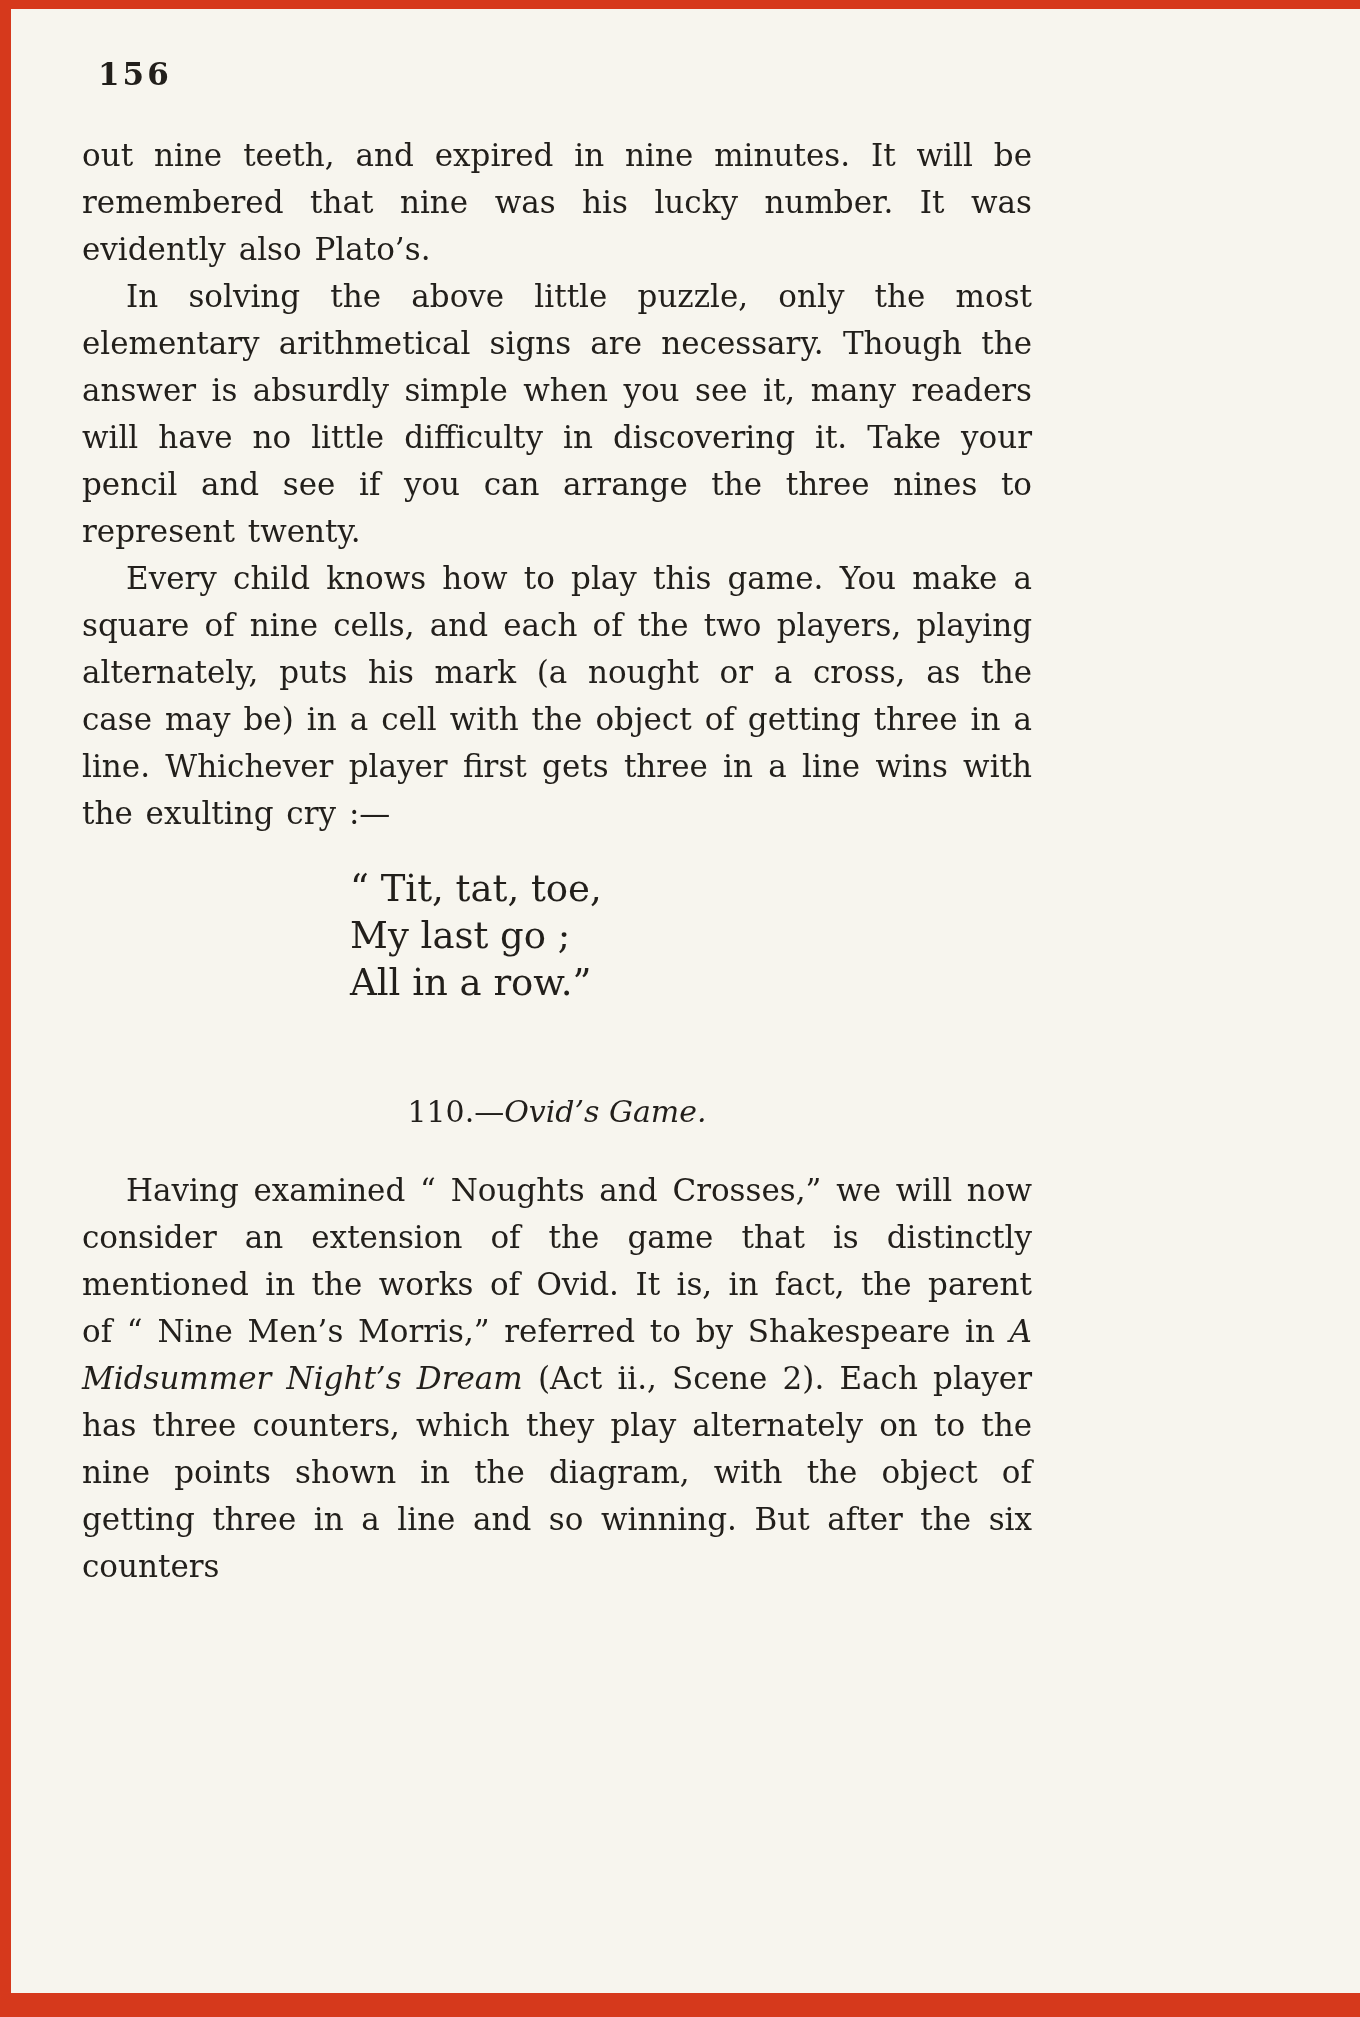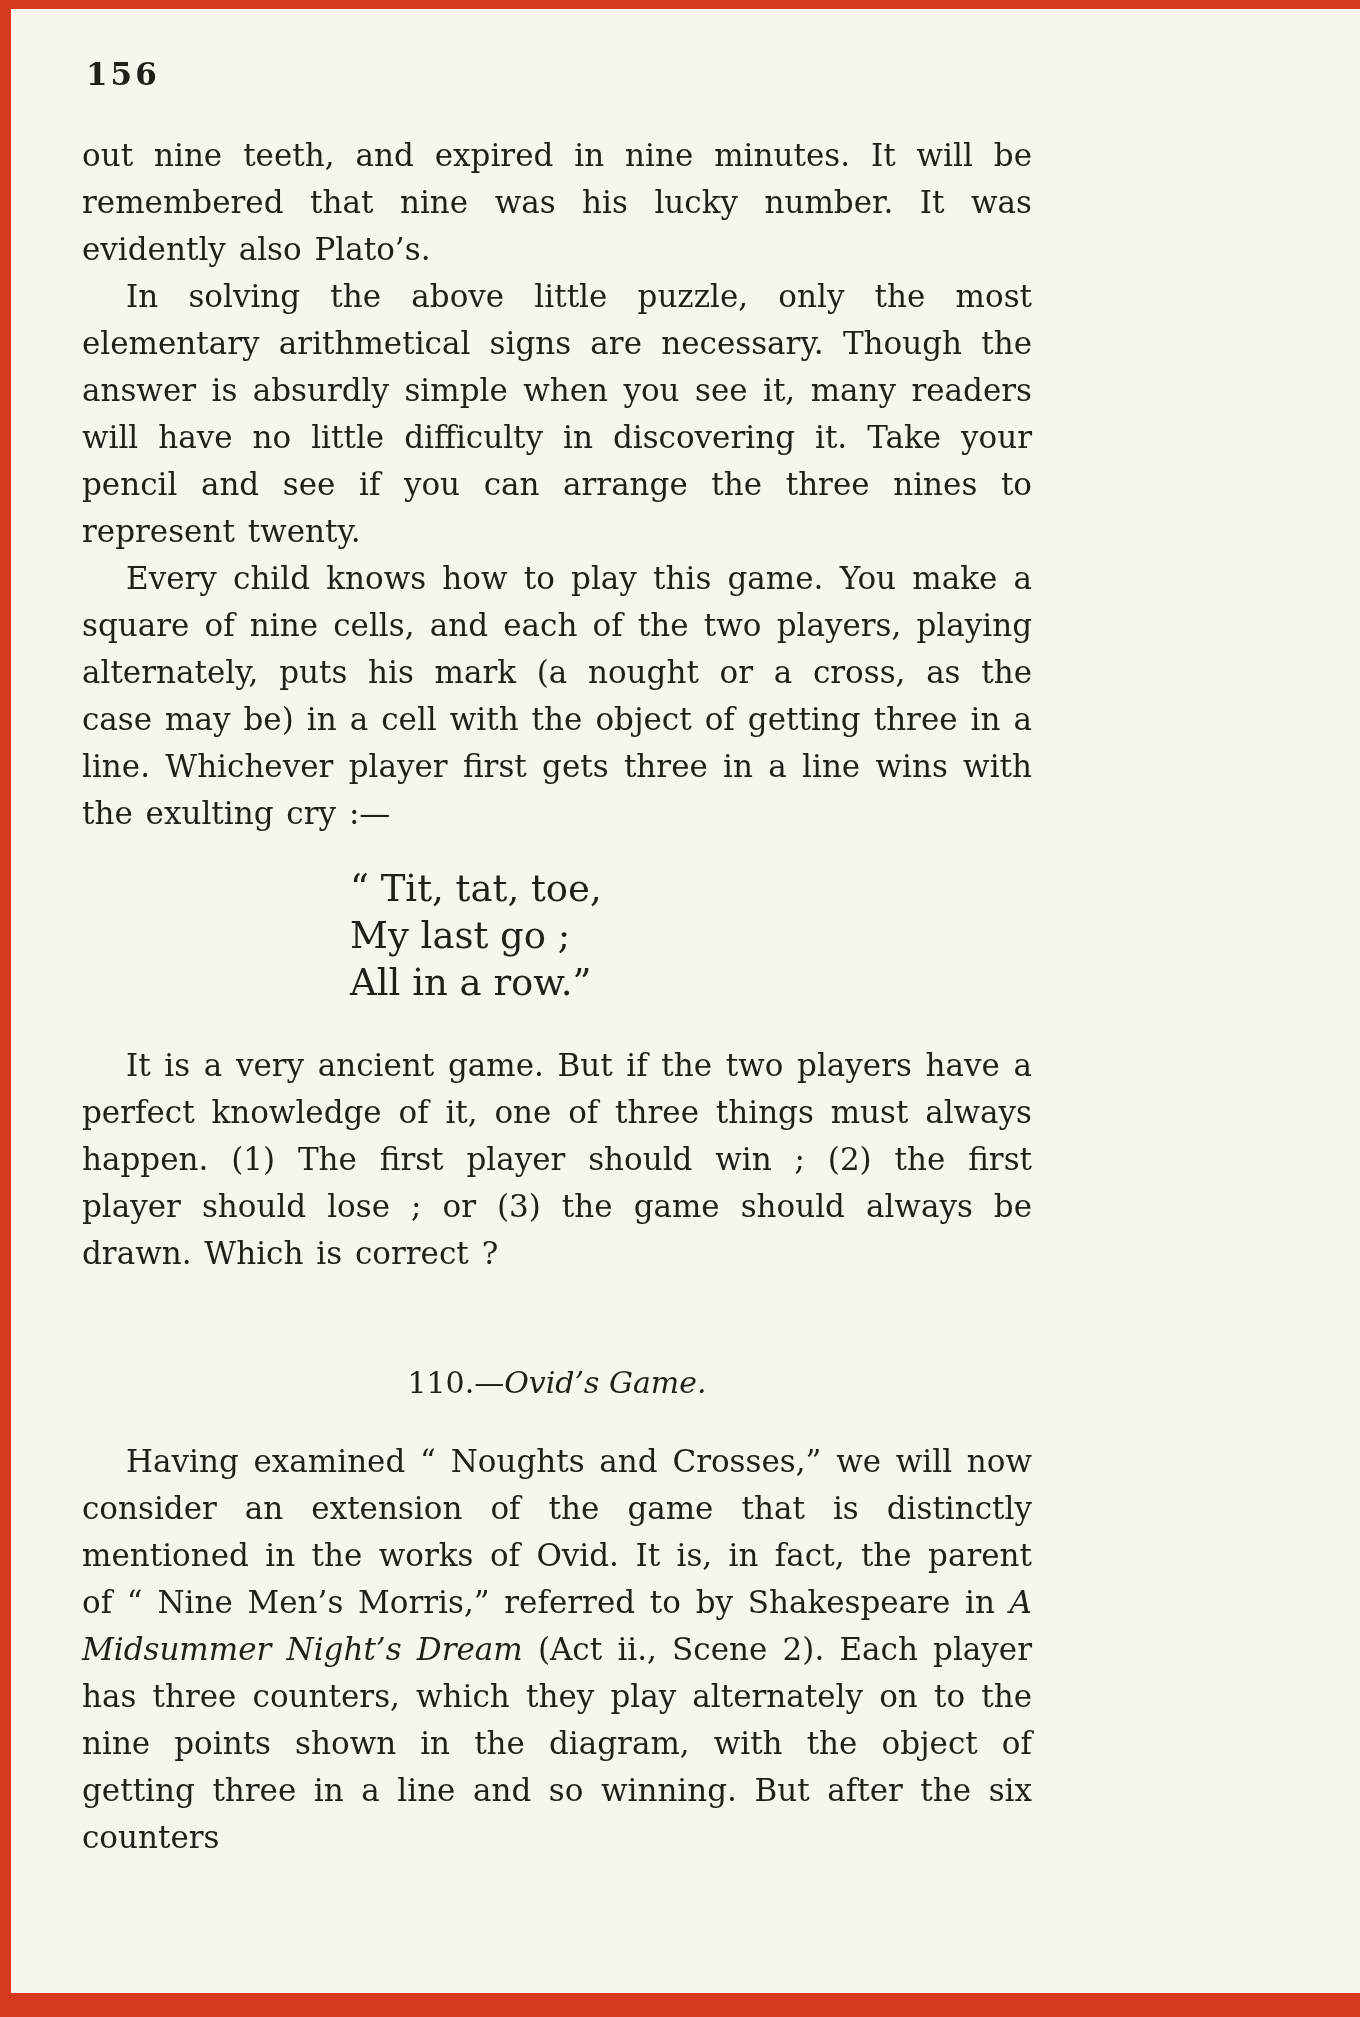--- a/index.html
+++ b/index.html
@@ -28,21 +28,21 @@
     top: 52px;
     width: 950px;
   }
   .running-header {
     position: relative;
     height: 52px;
     margin-bottom: 28px;
   }
   .page-num {
     position: absolute;
-    left: 4px; top: 4px;
+    left: 16px; top: 4px;
     font-size: 31px;
     letter-spacing: 3px;
     font-weight: bold;
   }
   .book-title {
     text-align: center;
     font-size: 34px;
     font-weight: bold;
     letter-spacing: 5px;
     word-spacing: 10px;
@@ -89,21 +89,20 @@
 
 
     <p class="para indent">Every child knows how to play this game.  You make a square of nine cells, and each of the two players, playing alternately, puts his mark (a nought or a cross, as the case may be) in a cell with the object of getting three in a line.  Whichever player first gets three in a line wins with the exulting cry :—</p>
 
     <div class="verse">
       <div class="verse-line">“ Tit, tat, toe,</div>
       <div class="verse-line">My last go ;</div>
       <div class="verse-line">All in a row.”</div>
     </div>
 
-    <p class="para indent">It is a very ancient game.  But if the two players have a perfect knowledge of it, one of three things must always happen.  (1) The first player should win ;  (2) the first player should lose ; or (3) the game should always be drawn.  Which is correct ?</p>
 
     <div class="section-heading">
       <span class="sec-num">110.—</span><span class="sec-title">Ovid’s Game.</span>
     </div>
 
     <p class="para indent"><span>Having examined “ Noughts and Crosses,” we will now consider an extension of the game that is distinctly mentioned in the works of Ovid.  It is, in fact, the parent of “ Nine Men’s Morris,” referred to by Shakespeare in </span><span class="it">A Midsummer Night’s Dream</span><span> (Act ii., Scene 2).  Each player has three counters, which they play alternately on to the nine points shown in the diagram, with the object of getting three in a line and so winning.  But after the six counters</span></p>
 
   </div>
 </div>
 

